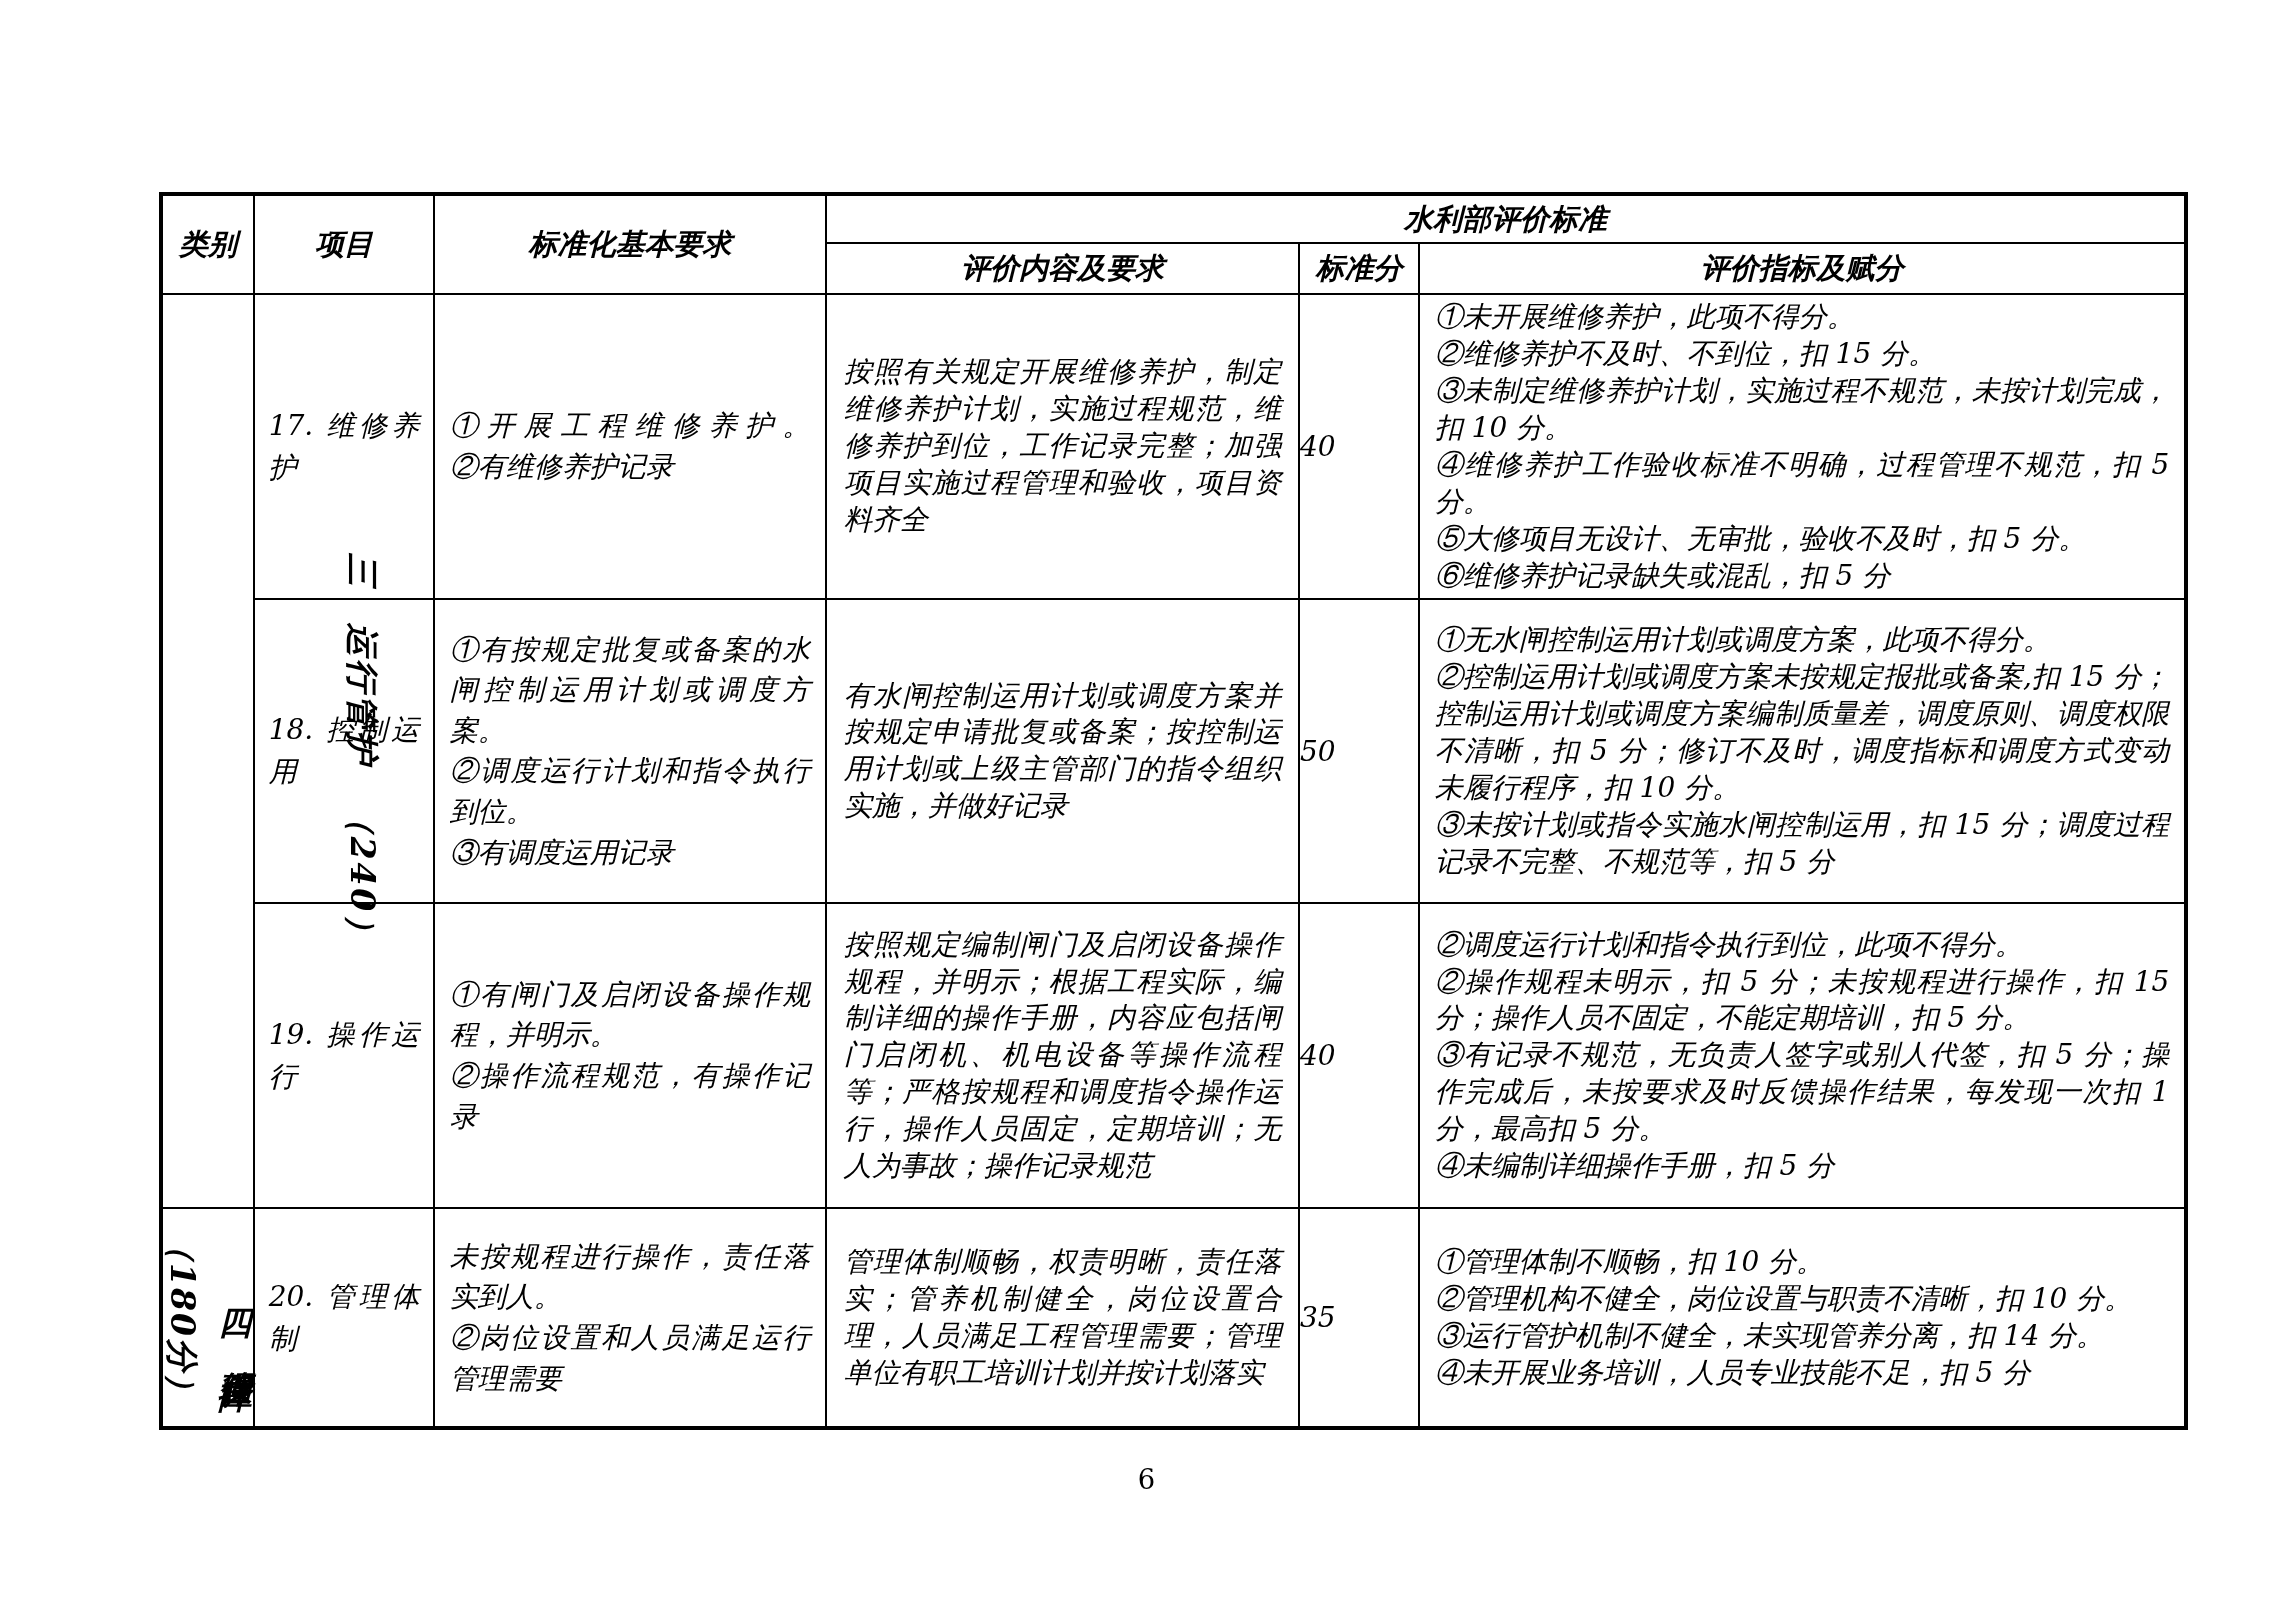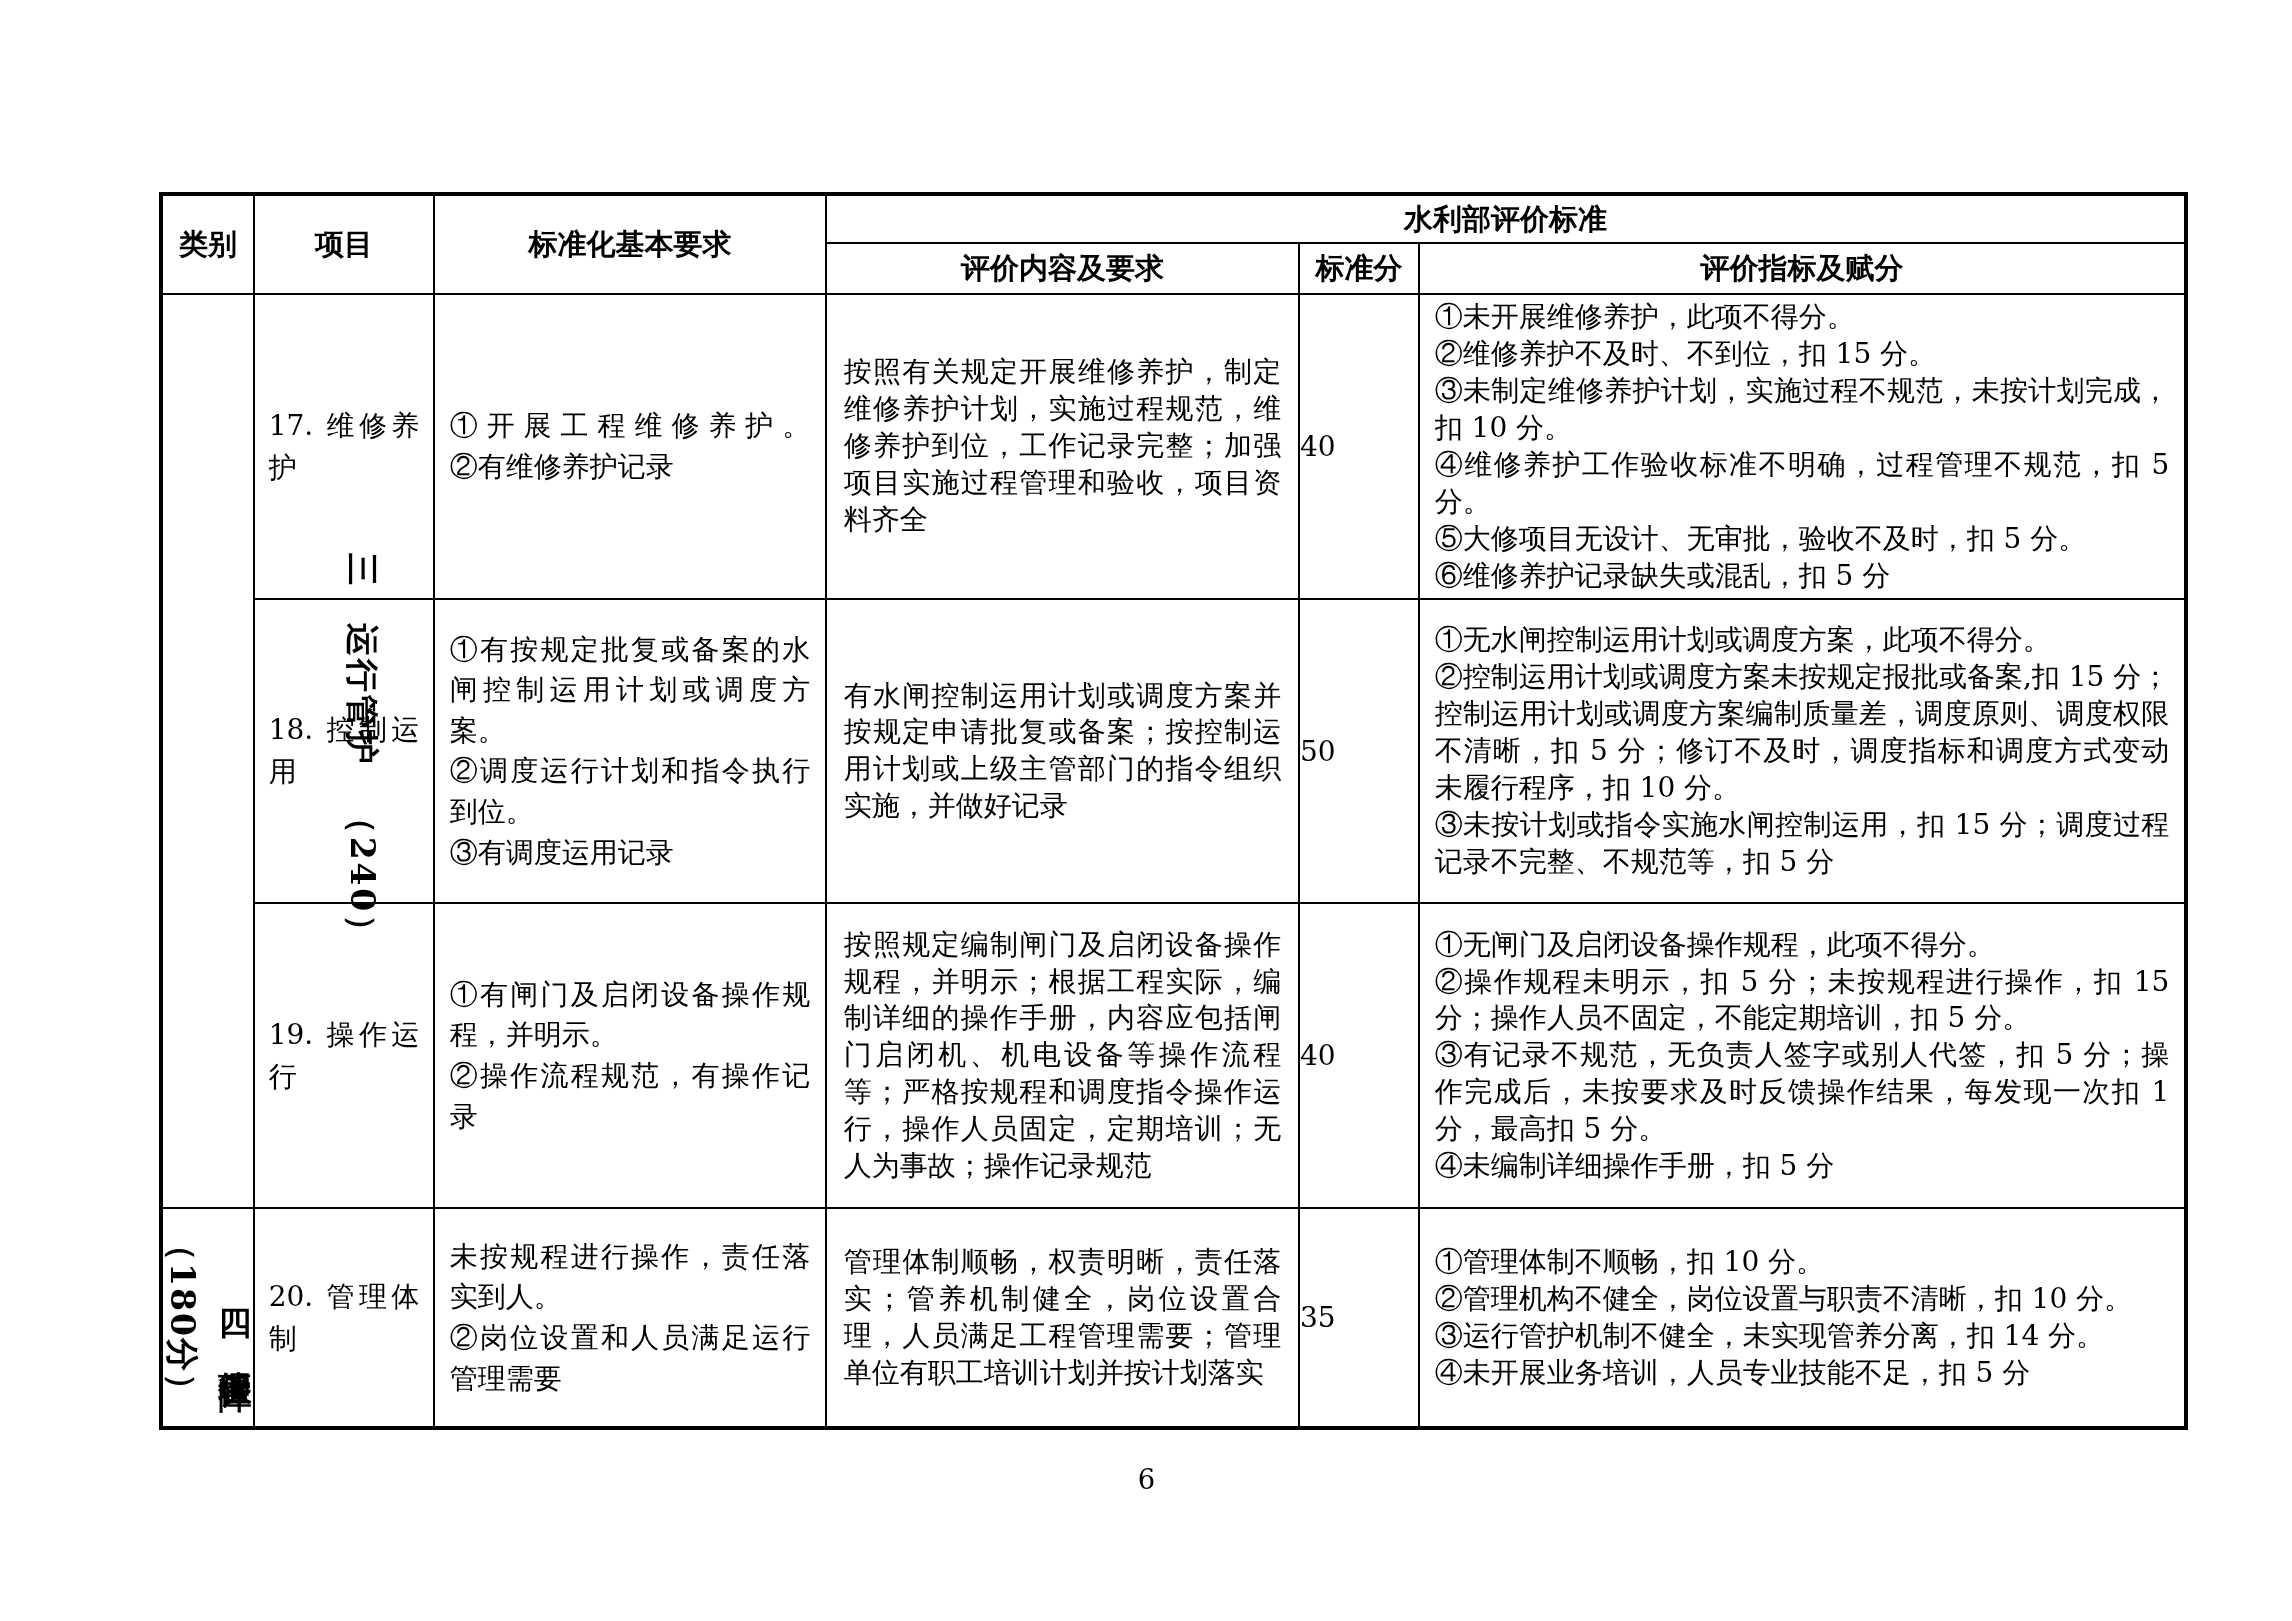--- a/index.html
+++ b/index.html
@@ -9,20 +9,21 @@
     background:#ffffff;
     color:#000;
     font-family:"DejaVu Serif","Liberation Serif",serif;
     overflow:hidden;
   }
   table.eval {
     position:absolute; left:159px; top:192px;
     width:2026px;
     border-collapse:collapse;
     table-layout:fixed;
+    font-style:italic;
   }
   table.eval, table.eval th, table.eval td { border:2.9px solid #000; }
   table.eval { border:4.9px solid #000; }
 
   th {
     font-weight:bold;
     font-size:29px;
     text-align:center;
     padding:0;
     line-height:1.2;
@@ -164,21 +165,21 @@
         </td>
         <td class="req-cell">
           <p>①有闸门及启闭设备操作规程，并明示。</p>
           <p>②操作流程规范，有操作记录</p>
         </td>
         <td class="content-cell">
           <div>按照规定编制闸门及启闭设备操作规程，并明示；根据工程实际，编制详细的操作手册，内容应包括闸门启闭机、机电设备等操作流程等；严格按规程和调度指令操作运行，操作人员固定，定期培训；无人为事故；操作记录规范</div>
         </td>
         <td class="score-cell">40</td>
         <td class="ind-cell">
-          <p>①无闸门及启闭设备操作规程，此项不得分。</p>
+          <p>②调度运行计划和指令执行到位，此项不得分。</p>
           <p>②操作规程未明示，扣 5 分；未按规程进行操作，扣 15 分；操作人员不固定，不能定期培训，扣 5 分。</p>
           <p>③有记录不规范，无负责人签字或别人代签，扣 5 分；操作完成后，未按要求及时反馈操作结果，每发现一次扣 1 分，最高扣 5 分。</p>
           <p>④未编制详细操作手册，扣 5 分</p>
         </td>
       </tr>
       <tr class="r20">
         <td class="cat-cell">
           <div class="cat-b">
             <div class="cat-b-score">（180分）</div>
             <div class="cat-b-name">

